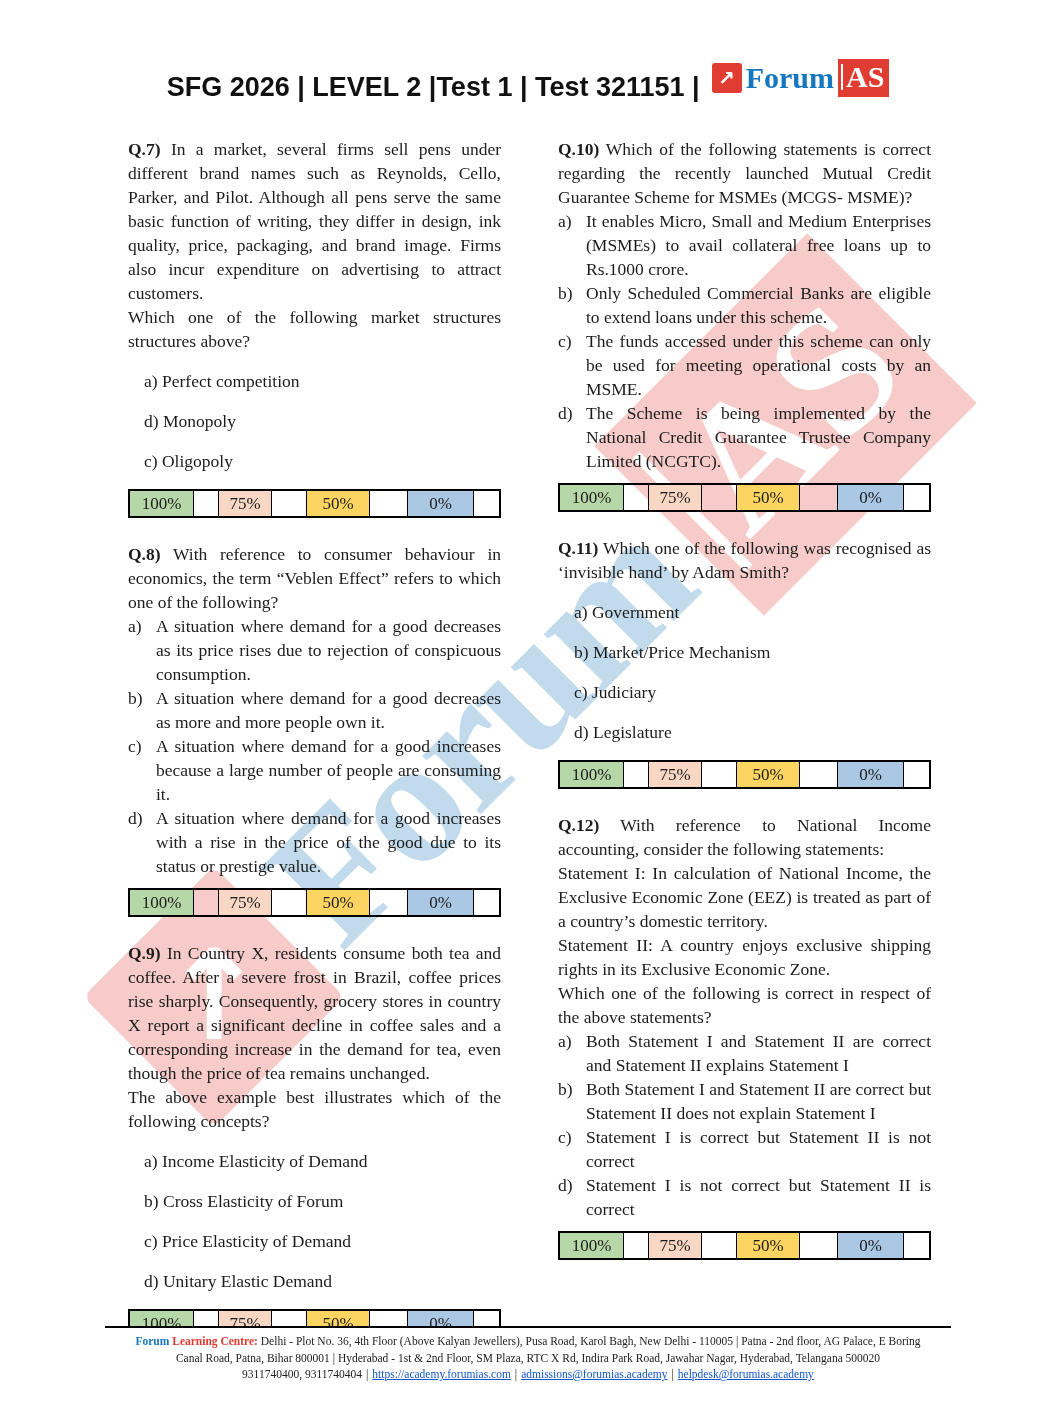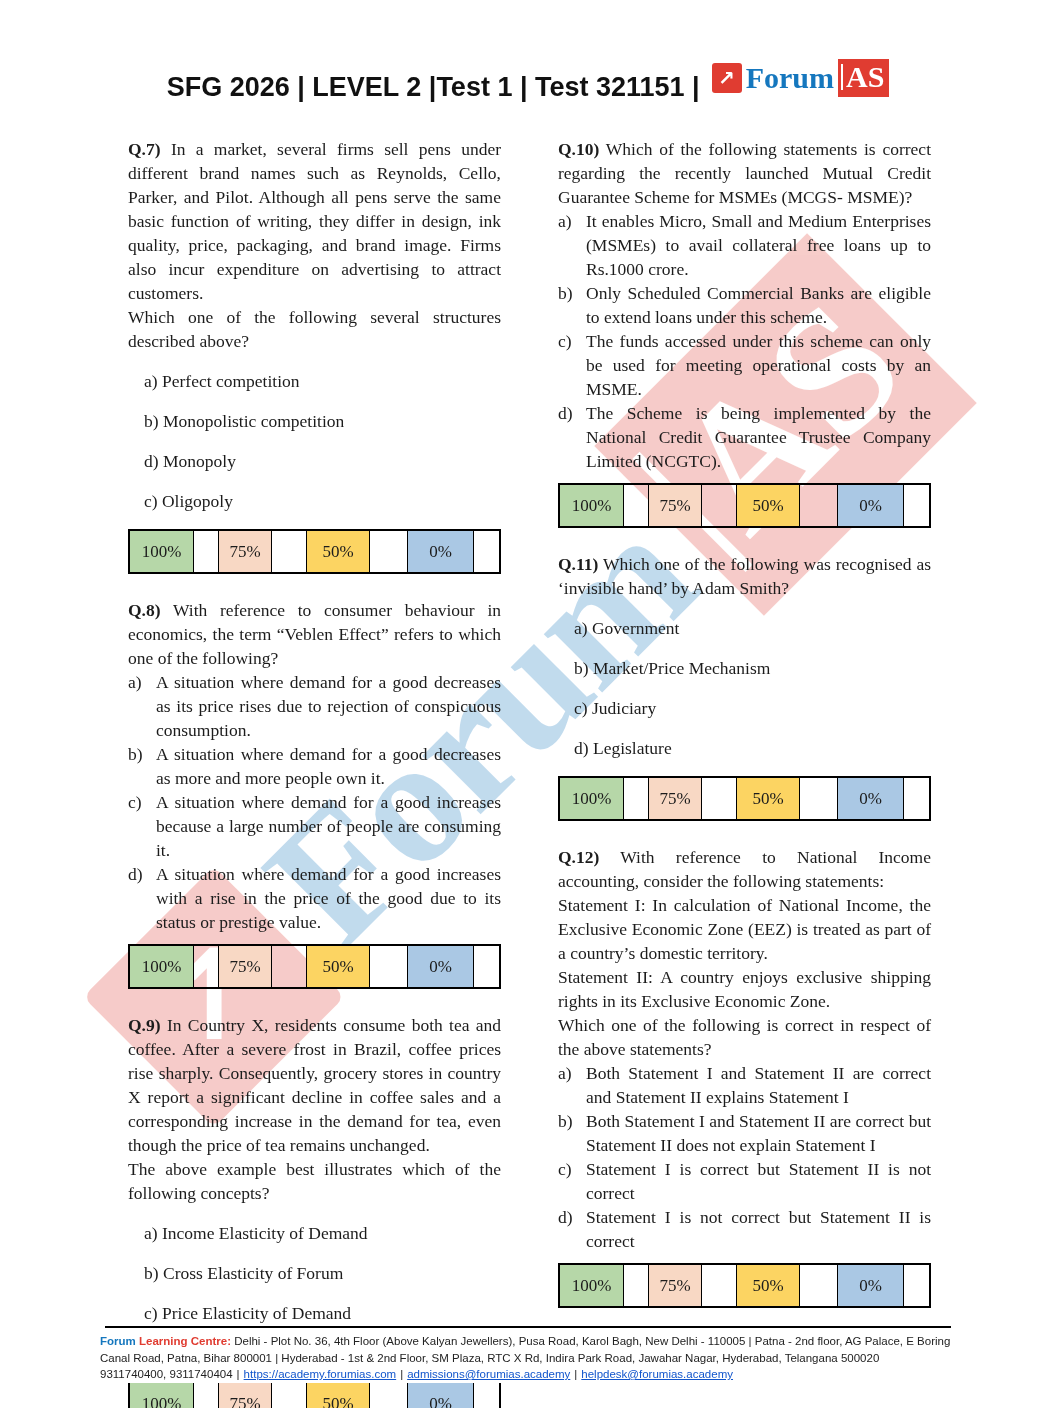--- a/index.html
+++ b/index.html
@@ -69,21 +69,21 @@
   .col{width:373px;flex:0 0 373px;}
   .question{margin:0 0 24px 0;}
   .qpara{margin:0;text-align:justify;font-size:17.5px;line-height:24px;}
   .qnum{font-weight:bold;}
   .opt-simple{margin:16px;font-size:17.5px;line-height:24px;text-align:left;}
   .opt-hang{display:flex;margin:0;font-size:17.5px;line-height:24px;}
   .opt-hang .olabel{flex:0 0 28px;}
   .opt-hang .otext{flex:1;text-align:justify;}
   
   .poll{
-    display:flex;width:373px;height:45px;margin-top:10px;
+    display:flex;width:373px;height:29px;margin-top:10px;
     border:2px solid #000;box-sizing:border-box;
     font-size:17px;line-height:1;
   }
   .pcell{
     display:flex;align-items:center;justify-content:center;
     border-left:1px solid #000;box-sizing:border-box;height:100%;
     color:#1c1c1c;
   }
   .pcell:first-child{border-left:none;}
   .p100{width:63px;background:var(--poll_green,#b6d7a8);}
@@ -94,22 +94,22 @@
   .g3{width:38px;background:transparent;}
   .p0{width:66px;background:var(--poll_blue,#aac8e4);}
   .g4{flex:1;background:transparent;}
   
   .footer{
     position:absolute;left:0;right:0;top:1326px;z-index:2;background:#fff;
     padding:0 100px;
   }
   .footer-rule{border-top:2px solid #000;margin:0 5px 5px 5px;}
   .fline{
-    text-align:left;font-size:11.5px;line-height:16.5px;color:#222;
-    font-family:Liberation Sans, sans-serif;
+    text-align:center;font-size:11.5px;line-height:16.5px;color:#222;
+    font-family:Liberation Serif, serif;
   }
   .brand-blue{color:var(--brand_blue,#1577be);font-weight:bold;}
   .brand-red{color:var(--brand_red,#e03c31);font-weight:bold;}
   .flink{color:#1155cc;text-decoration:underline;cursor:pointer;}
   .fsep{color:#222;padding:0 4px;}
 </style>
 </head>
 <body>
 
 <div class="page">
@@ -138,23 +138,22 @@
         </span>
     </span>
   </div>
 
   <div class="columns">
 
     <section class="col">
 
       <article class="question">
         <p class="qpara"><span class="qnum">Q.7)</span> <span>In a market, several firms sell pens under different brand names such as Reynolds, Cello, Parker, and Pilot. Although all pens serve the same basic function of writing, they differ in design, ink quality, price, packaging, and brand image. Firms also incur expenditure on advertising to attract customers.</span></p>
-        <p class="qpara">Which one of the following several structures described above?</p>
+        <p class="qpara">Which one of the following market structures structures above?</p>
         <p class="opt-simple"><span>a)</span> <span>Perfect competition</span></p>
-        <p class="opt-simple"><span>b)</span> <span>Monopolistic competition</span></p>
         <p class="opt-simple"><span>d)</span> <span>Monopoly</span></p>
         <p class="opt-simple"><span>c)</span> <span>Oligopoly</span></p>
         <div class="poll">
           <div class="pcell p100">100%</div>
             <div class="pcell g1"></div>
             <div class="pcell p75">75%</div>
             <div class="pcell g2"></div>
             <div class="pcell p50">50%</div>
             <div class="pcell g3"></div>
             <div class="pcell p0">0%</div>

